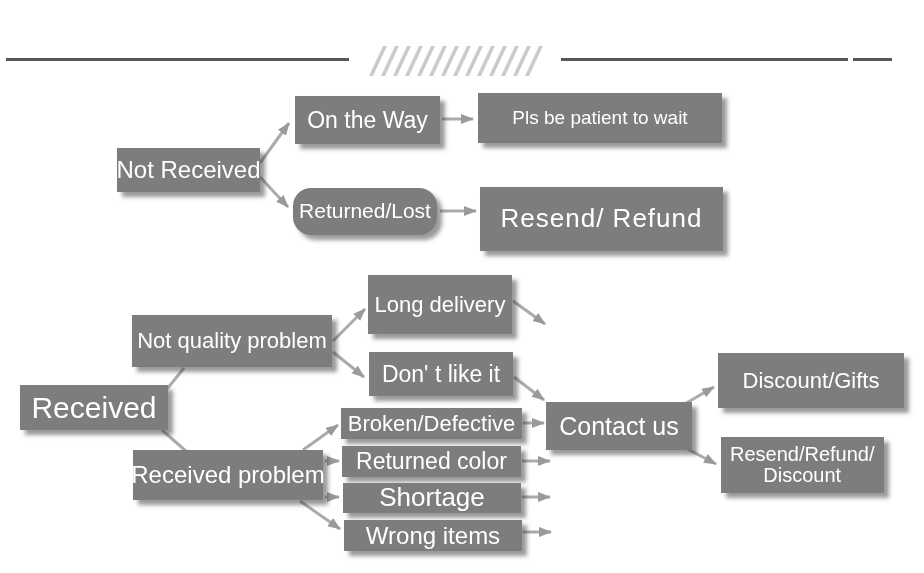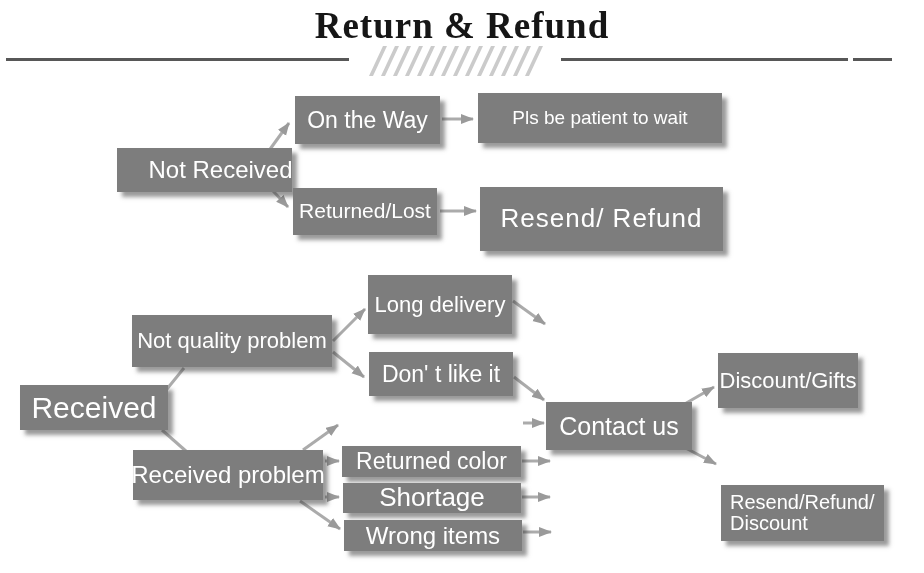--- a/index.html
+++ b/index.html
@@ -21,30 +21,29 @@
     position:absolute;left:376px;top:46px;height:30px;display:flex;align-items:stretch;
   }
   .hatch span{
     display:block;width:4px;margin-right:8px;background:var(--hatch);
     transform:skewX(-25deg);
   }
   .connectors{position:absolute;left:0;top:0;z-index:1;}
   .node{
     position:absolute;z-index:2;background:var(--box);color:var(--box-text);
     display:flex;align-items:center;justify-content:center;
-    box-shadow:5px 5px 4px rgba(55,55,55,0.5);white-space:nowrap;line-height:1.05;
+    box-shadow:5px 5px 4px rgba(55,55,55,0.5);white-space:nowrap;line-height:1.05;text-align:center;
   }
-  .node.left-align{justify-content:flex-start;padding-left:9px;white-space:normal;margin-top:48px;}
+  .node.left-align{justify-content:flex-start;padding-left:9px;white-space:normal;}
 </style>
 </head>
 <body>
 
 <div class="canvas">
 
-  <div class="title">Return &amp; Refund</div>
 
   <div class="sep" style="left:6px;width:343px;"></div>
   <div class="sep" style="left:561px;width:287px;"></div>
   <div class="sep" style="left:853px;width:39px;"></div>
   <div class="hatch">
     <span></span>
       <span></span>
       <span></span>
       <span></span>
       <span></span>
@@ -82,33 +81,33 @@
       <line x1="514" y1="377" x2="544" y2="400" marker-end="url(#arw)"></line>
       <line x1="523" y1="423" x2="544" y2="423" marker-end="url(#arw)"></line>
       <line x1="522" y1="461" x2="550" y2="461" marker-end="url(#arw)"></line>
       <line x1="522" y1="497" x2="550" y2="497" marker-end="url(#arw)"></line>
       <line x1="523" y1="532" x2="551" y2="532" marker-end="url(#arw)"></line>
       <line x1="676" y1="409" x2="714" y2="387" marker-end="url(#arw)"></line>
       <line x1="676" y1="443" x2="716" y2="464" marker-end="url(#arw)"></line>
     </g>
   </svg>
 
-  <div class="node" style="left:117px;top:148px;width:143px;height:44px;font-size:24px;padding-left:32px;">
+  <div class="node" style="left:117px;top:148px;width:143px;height:44px;font-size:24px;">
     <span>Not Received</span>
   </div>
 
   <div class="node" style="left:295px;top:96px;width:145px;height:48px;font-size:23px;">
     <span>On the Way</span>
   </div>
 
   <div class="node" style="left:478px;top:93px;width:244px;height:50px;font-size:19px;">
     <span>Pls be patient to wait</span>
   </div>
 
-  <div class="node" style="left:293px;top:188px;width:144px;height:47px;font-size:21px;">
+  <div class="node" style="left:293px;top:188px;width:144px;height:47px;font-size:21px;border-radius:18px;">
     <span>Returned/Lost</span>
   </div>
 
   <div class="node" style="left:480px;top:187px;width:243px;height:64px;font-size:26px;letter-spacing:1px;">
     <span>Resend/ Refund</span>
   </div>
 
   <div class="node" style="left:20px;top:385px;width:148px;height:45px;font-size:30px;">
     <span>Received</span>
   </div>
@@ -122,38 +121,41 @@
   </div>
 
   <div class="node" style="left:368px;top:275px;width:144px;height:59px;font-size:22px;">
     <span>Long delivery</span>
   </div>
 
   <div class="node" style="left:369px;top:352px;width:144px;height:44px;font-size:23px;">
     <span>Don' t like it</span>
   </div>
 
+  <div class="node" style="left:341px;top:408px;width:181px;height:31px;font-size:22px;">
+    <span>Broken/Defective</span>
+  </div>
 
   <div class="node" style="left:342px;top:446px;width:179px;height:31px;font-size:23px;">
     <span>Returned color</span>
   </div>
 
   <div class="node" style="left:343px;top:483px;width:178px;height:30px;font-size:26px;">
     <span>Shortage</span>
   </div>
 
   <div class="node" style="left:344px;top:520px;width:178px;height:31px;font-size:24px;">
     <span>Wrong items</span>
   </div>
 
   <div class="node" style="left:546px;top:402px;width:146px;height:48px;font-size:25px;">
     <span>Contact us</span>
   </div>
 
-  <div class="node" style="left:718px;top:353px;width:140px;height:55px;font-size:22px;">
+  <div class="node" style="left:718px;top:353px;width:186px;height:55px;font-size:22px;">
     <span>Discount/Gifts</span>
   </div>
 
   <div class="node left-align" style="left:721px;top:437px;width:154px;height:56px;font-size:20px;">
     <span>
       <span>Resend/Refund/</span><br>
       <span>Discount</span>
     </span>
   </div>
 

